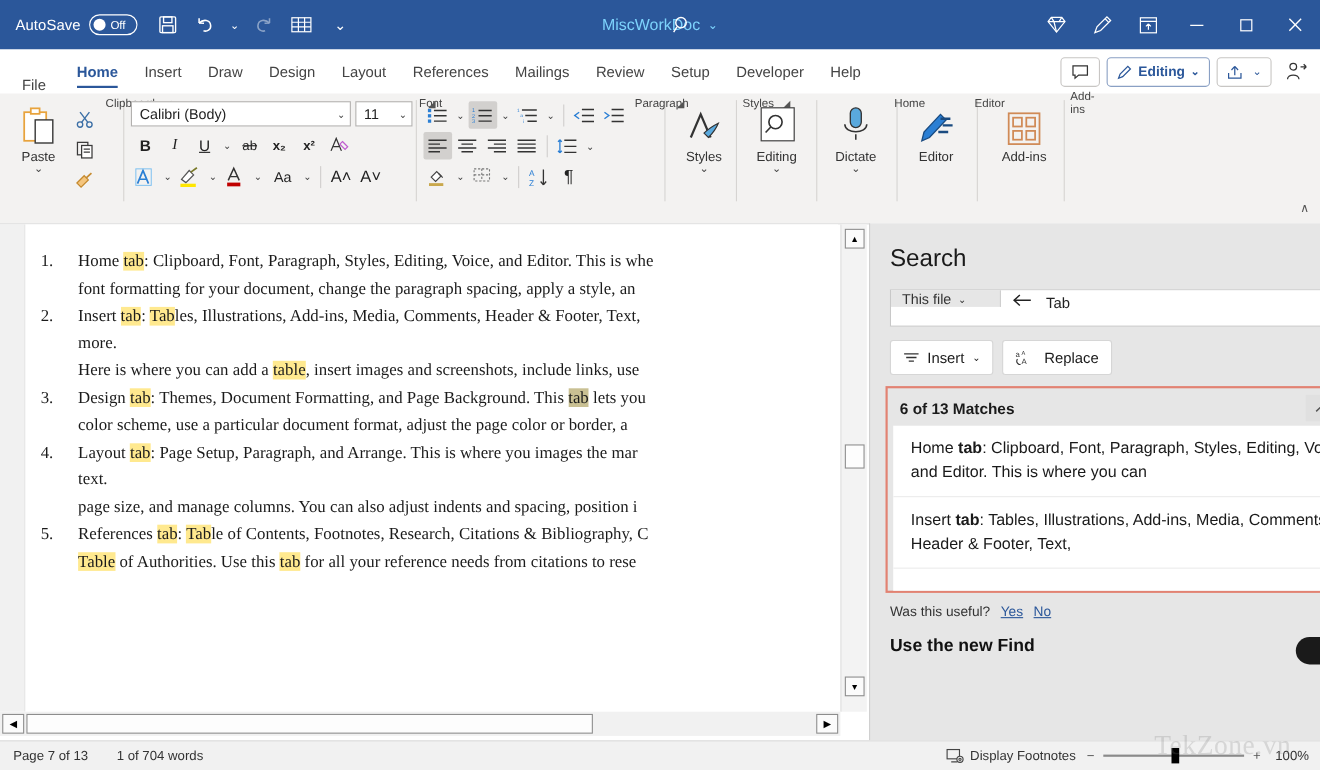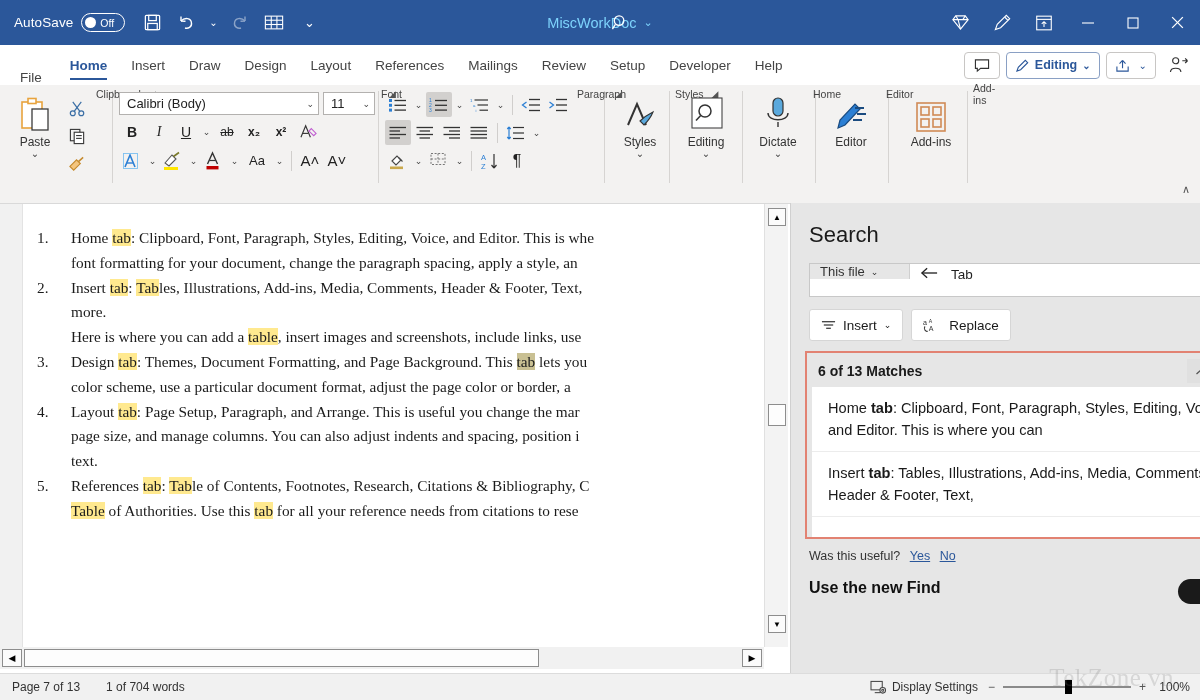--- a/index.html
+++ b/index.html
@@ -745,23 +745,23 @@
     <div class="leftgutter"></div>
     <div class="page">
       <ol class="doclist" id="doclist">
           <li><span class="num">1.</span><span>Home </span><span class="hl">tab</span><span>: Clipboard, Font, Paragraph, Styles, Editing, Voice, and Editor. This is whe</span></li>
           <li><span>font formatting for your document, change the paragraph spacing, apply a style, an</span></li>
           <li><span class="num">2.</span><span>Insert </span><span class="hl">tab</span><span>: </span><span class="hl">Tab</span><span>les, Illustrations, Add-ins, Media, Comments, Header &amp; Footer, Text,</span></li>
           <li><span>more.</span></li>
           <li><span>Here is where you can add a </span><span class="hl">table</span><span>, insert images and screenshots, include links, use</span></li>
           <li><span class="num">3.</span><span>Design </span><span class="hl">tab</span><span>: Themes, Document Formatting, and Page Background. This </span><span class="hl-cur">tab</span><span> lets you</span></li>
           <li><span>color scheme, use a particular document format, adjust the page color or border, a</span></li>
-          <li><span class="num">4.</span><span>Layout </span><span class="hl">tab</span><span>: Page Setup, Paragraph, and Arrange. This is useful you change the mar</span></li>
+          <li><span class="num">4.</span><span>Layout </span><span class="hl">tab</span><span>: Page Setup, Paragraph, and Arrange. This is where you images the mar</span></li>
+          <li><span>text.</span></li>
           <li><span>page size, and manage columns. You can also adjust indents and spacing, position i</span></li>
-          <li><span>text.</span></li>
           <li><span class="num">5.</span><span>References </span><span class="hl">tab</span><span>: </span><span class="hl">Tab</span><span>le of Contents, Footnotes, Research, Citations &amp; Bibliography, C</span></li>
           <li><span class="hl">Table</span><span> of Authorities. Use this </span><span class="hl">tab</span><span> for all your reference needs from citations to rese</span></li>
         </ol>
     </div>
 
     <div class="vsb">
       <span class="arrow up">▲</span>
       <span class="thumb"></span>
       <span class="arrow down">▼</span>
     </div>
@@ -874,21 +874,21 @@
     <span class="st-page">Page 7 of 13</span>
     <span class="st-words">1 of 704 words</span>
     <div class="st-right">
       <span class="st-display">
         <svg width="17" height="15" viewBox="0 0 18 16" fill="none" stroke="#444" stroke-width="1.1">
           <rect x="1" y="1.5" width="12" height="9"></rect>
             <line x1="5" y1="13.5" x2="11" y2="13.5"></line>
           <circle cx="13.5" cy="11" r="3" fill="#f1f1f1"></circle>
             <circle cx="13.5" cy="11" r="1.1"></circle>
         </svg>
-        <span>Display Settings</span>
+        <span>Display Footnotes</span>
       </span>
       <span class="zoomctl">
         <span>−</span>
         <span class="zoomtrack">
             <span class="zoomthumb"></span>
           </span>
         <span>+</span>
       </span>
       <span class="zoompct">100%</span>
     </div>

